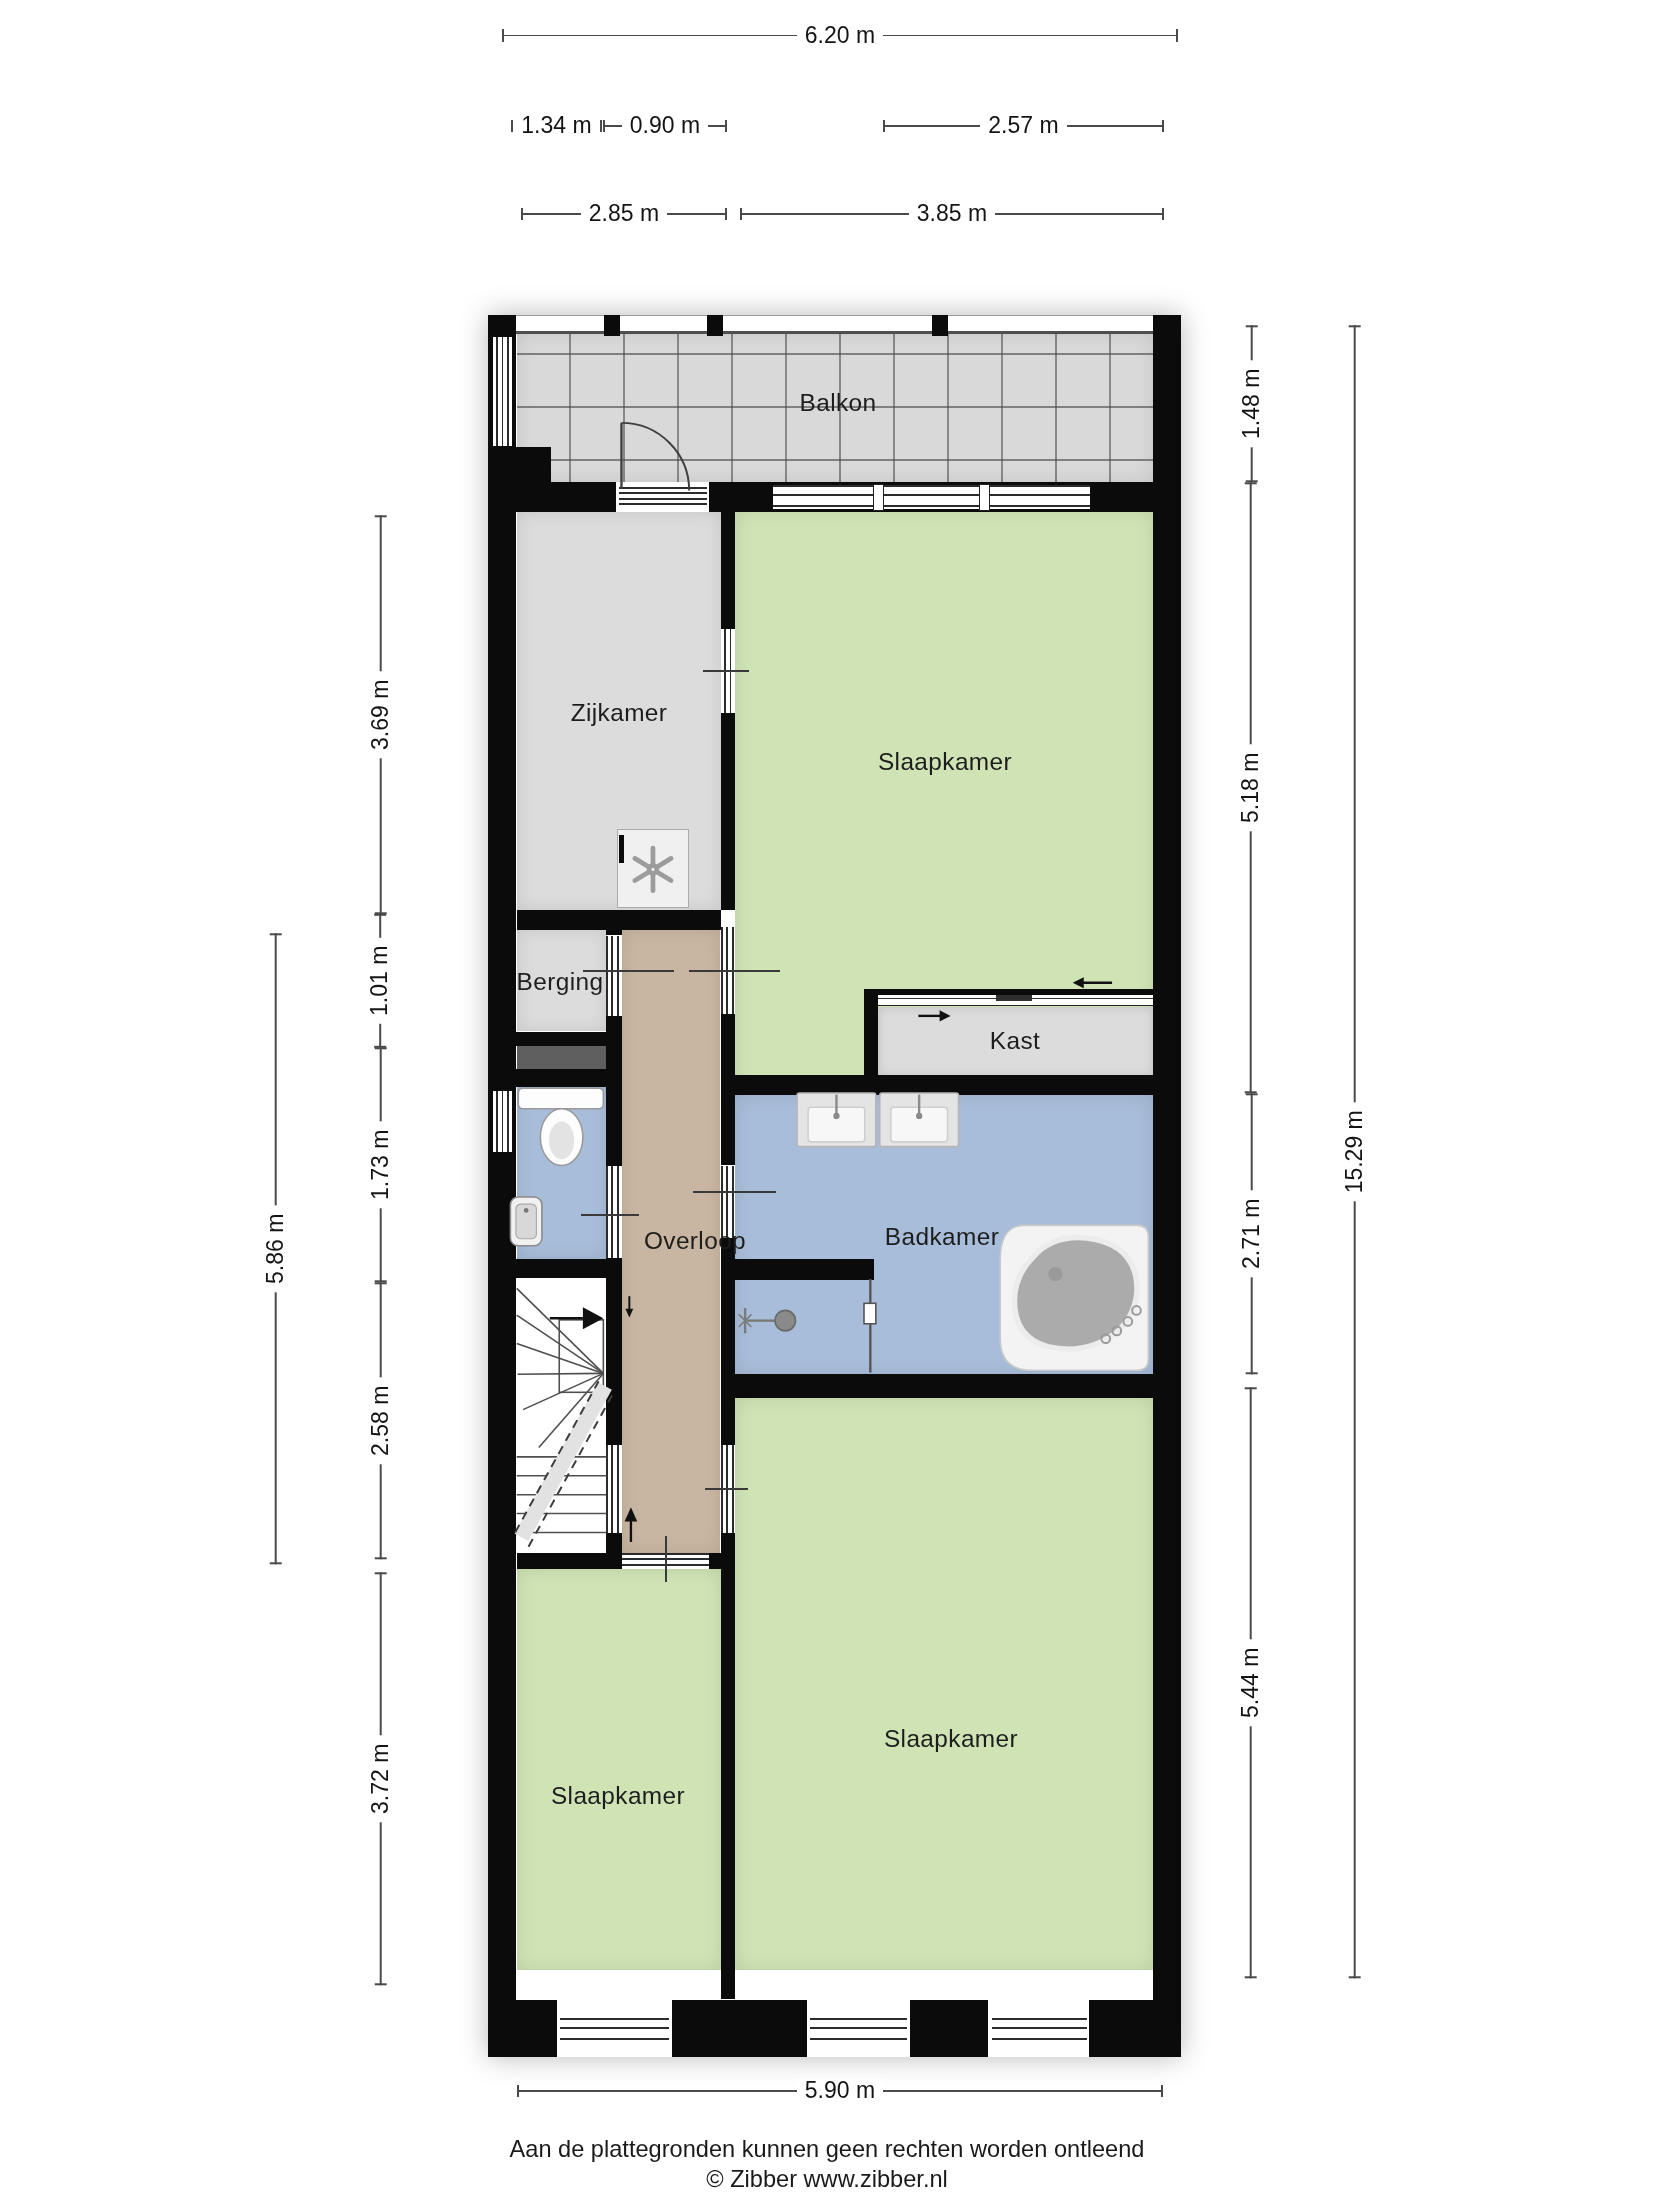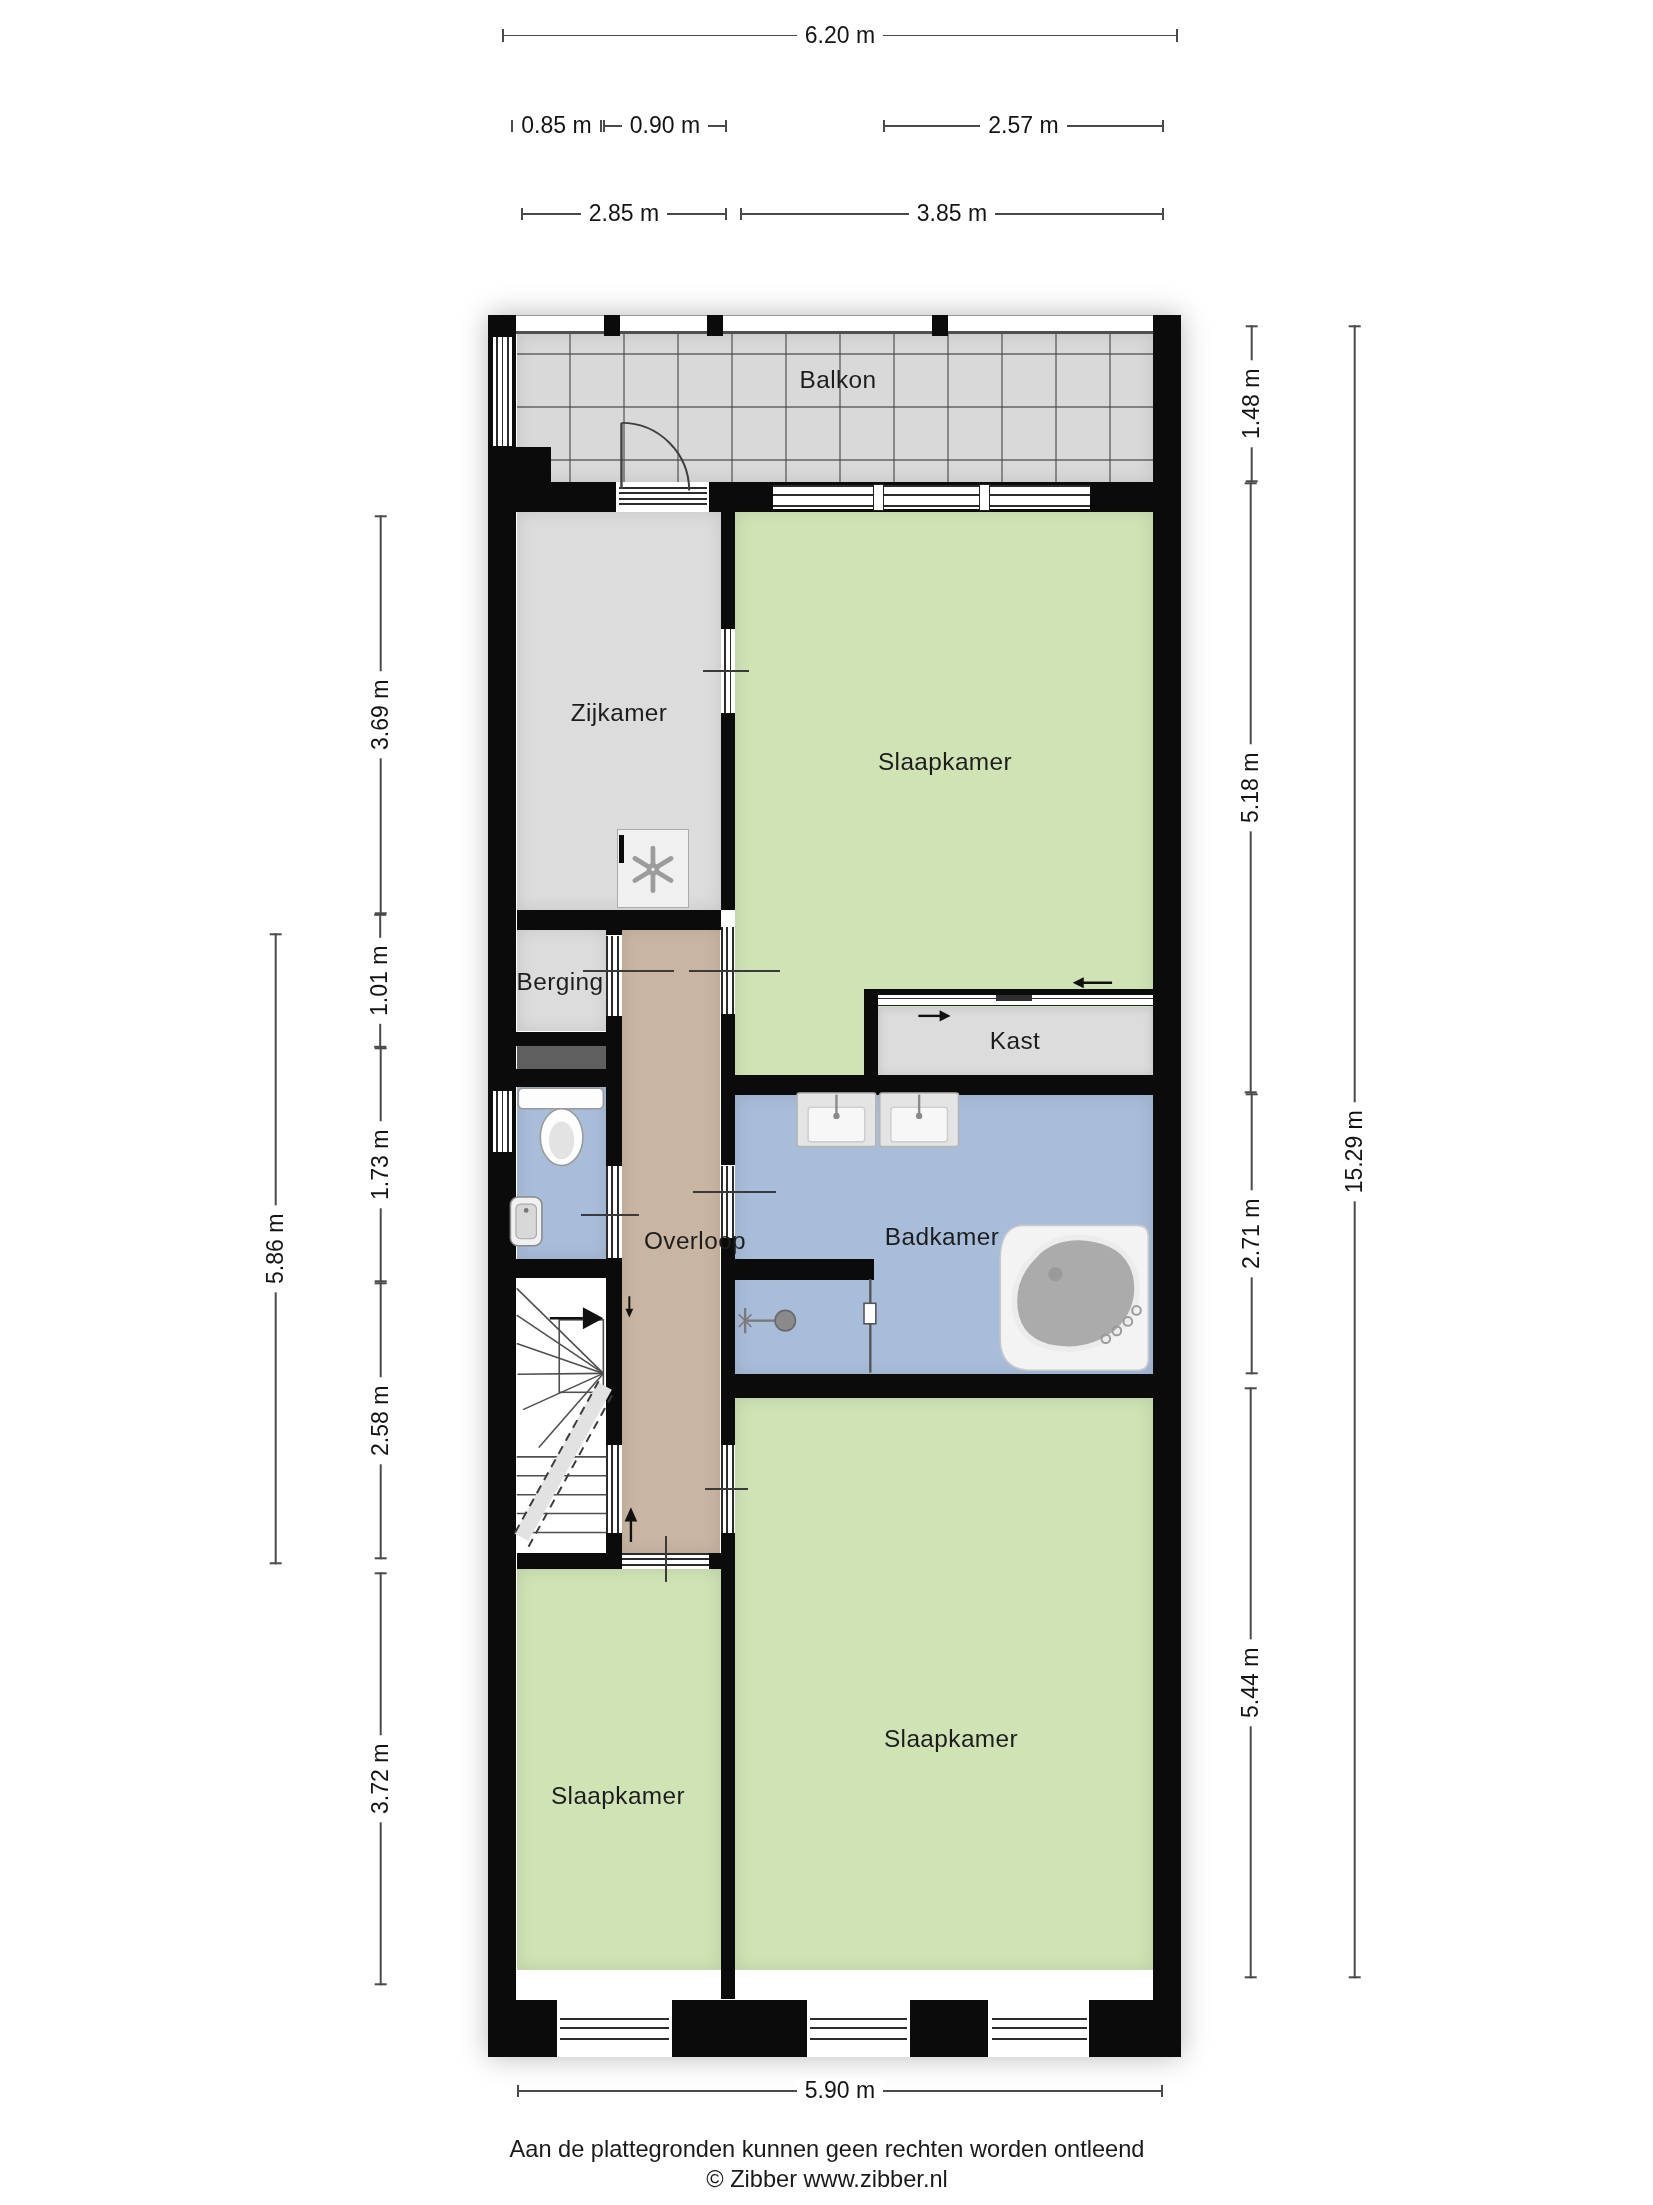--- a/index.html
+++ b/index.html
@@ -222,41 +222,41 @@
     <path d="M 1300 1556 L 1444 1556 Q 1458 1556 1458 1570 L 1458 1726 Q 1458 1740 1444 1740 L 1310 1740 Q 1270 1740 1270 1700 L 1270 1600 Q 1270 1556 1300 1556 Z" fill="#f3f3f3" stroke="#c9c9c9" stroke-width="2"></path>
     <path d="M 1312 1596 Q 1336 1568 1380 1572 Q 1432 1578 1442 1620 Q 1450 1660 1420 1690 Q 1380 1722 1330 1710 Q 1288 1698 1288 1652 Q 1288 1620 1312 1596 Z" fill="#ababab" stroke="#ececec" stroke-width="7"></path>
     <circle cx="1340" cy="1618" r="9" fill="#9a9a9a"></circle>
     <circle cx="1404" cy="1700" r="5.5" fill="none" stroke="#9a9a9a" stroke-width="2.5"></circle>
     <circle cx="1418" cy="1690" r="5.5" fill="none" stroke="#9a9a9a" stroke-width="2.5"></circle>
     <circle cx="1432" cy="1678" r="5.5" fill="none" stroke="#9a9a9a" stroke-width="2.5"></circle>
     <circle cx="1443" cy="1664" r="5.5" fill="none" stroke="#9a9a9a" stroke-width="2.5"></circle>
   </g>
 </svg>
 
-<div class="room-label" style="left:838px;top:380px;">Balkon</div>
+<div class="room-label" style="left:838px;top:403px;">Balkon</div>
 <div class="room-label" style="left:619px;top:713px;">Zijkamer</div>
 <div class="room-label" style="left:945px;top:762px;">Slaapkamer</div>
 <div class="room-label" style="left:560px;top:982px;">Berging</div>
 <div class="room-label" style="left:1015px;top:1041px;">Kast</div>
 <div class="room-label" style="left:671px;top:1241px;margin-left:24px;">Overloop</div>
 <div class="room-label" style="left:942px;top:1237px;">Badkamer</div>
 <div class="room-label" style="left:618px;top:1796px;">Slaapkamer</div>
 <div class="room-label" style="left:951px;top:1739px;">Slaapkamer</div>
 
 <div class="dim" style="left:502px;top:23.6px;width:676px;">
   <div class="line"></div>
     <div class="tk l"></div>
     <div class="tk r"></div>
   <span class="lbl">6.20 m</span>
 </div>
 <div class="dim" style="left:511px;top:114px;width:91px;">
   <div class="line"></div>
     <div class="tk l"></div>
     <div class="tk r"></div>
-  <span class="lbl">0.85 m</span>
+  <span class="lbl">1.34 m</span>
 </div>
 <div class="dim" style="left:603px;top:114px;width:124px;">
   <div class="line"></div>
     <div class="tk l"></div>
     <div class="tk r"></div>
   <span class="lbl">0.90 m</span>
 </div>
 <div class="dim" style="left:883px;top:114px;width:281px;">
   <div class="line"></div>
     <div class="tk l"></div>

